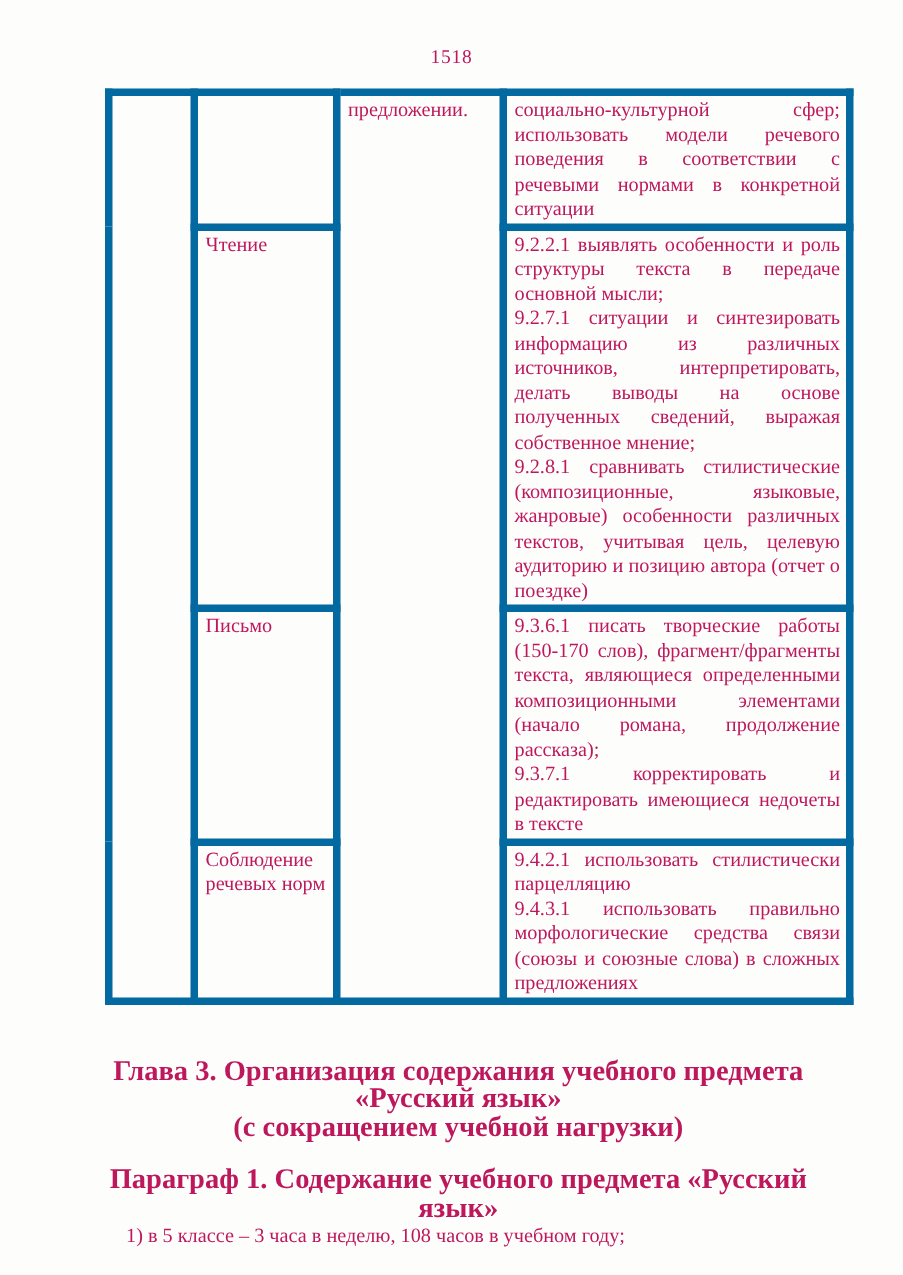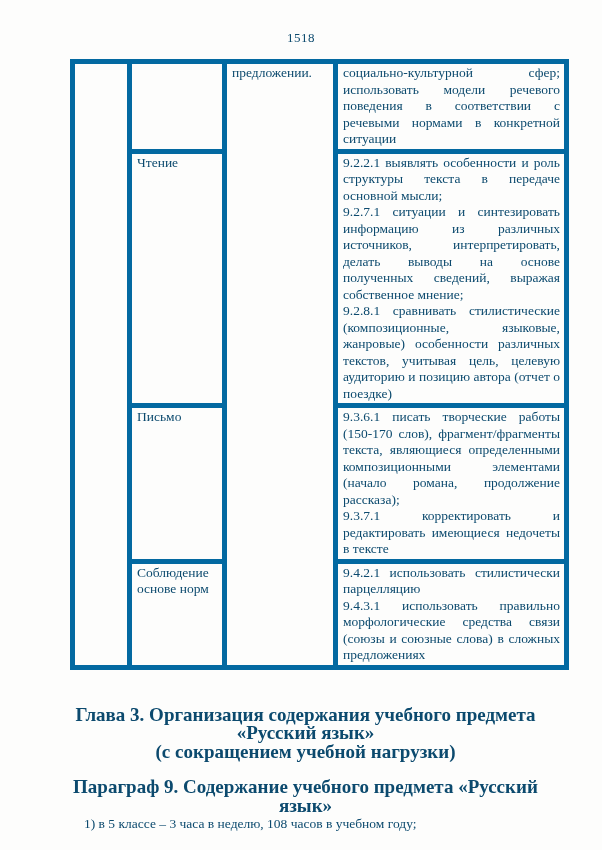--- a/index.html
+++ b/index.html
@@ -6,21 +6,21 @@
     margin: 0;
     padding: 0;
     background: #e9e9e9;
   }
   .page {
     position: relative;
     width: 602px;
     height: 850px;
     margin: 0 auto;
     background: #fdfdfc;
-    color: #0c4a6e;
+    color: #be185d;
     font-family: "Liberation Serif", "DejaVu Serif", serif;
     overflow: hidden;
   }
   .page-number {
     padding-top: 30px;
     text-align: center;
     font-size: 13px;
     letter-spacing: 0.5px;
   }
   table.doc-table {
@@ -99,34 +99,34 @@
         </td>
       </tr>
       <tr style="height:144px;">
         <td class="label-cell">Письмо</td>
         <td class="content-cell">
           <p>9.3.6.1 писать творческие работы (150-170 слов), фрагмент/фрагменты текста, являющиеся определенными композиционными элементами (начало романа, продолжение рассказа);</p>
           <p>9.3.7.1 корректировать и редактировать имеющиеся недочеты в тексте</p>
         </td>
       </tr>
       <tr style="height:97px;">
-        <td class="label-cell">Соблюдение основе норм</td>
+        <td class="label-cell">Соблюдение речевых норм</td>
         <td class="content-cell">
           <p>9.4.2.1 использовать стилистически парцелляцию</p>
           <p>9.4.3.1 использовать правильно морфологические средства связи (союзы и союзные слова) в сложных предложениях</p>
         </td>
       </tr>
     </tbody>
   </table>
 
   <div class="sections">
     <p class="chapter-heading">
       <span style="display:block">Глава 3. Организация содержания учебного предмета «Русский язык»</span>
       <span style="display:block">(с сокращением учебной нагрузки)</span>
     </p>
 
-    <p class="paragraph-heading">Параграф 9. Содержание учебного предмета «Русский язык»</p>
+    <p class="paragraph-heading">Параграф 1. Содержание учебного предмета «Русский язык»</p>
 
 
     <p class="list-line">1) в 5 классе – 3 часа в неделю, 108 часов в учебном году;</p>
   </div>
 
 </div>
 
 </body></html>

